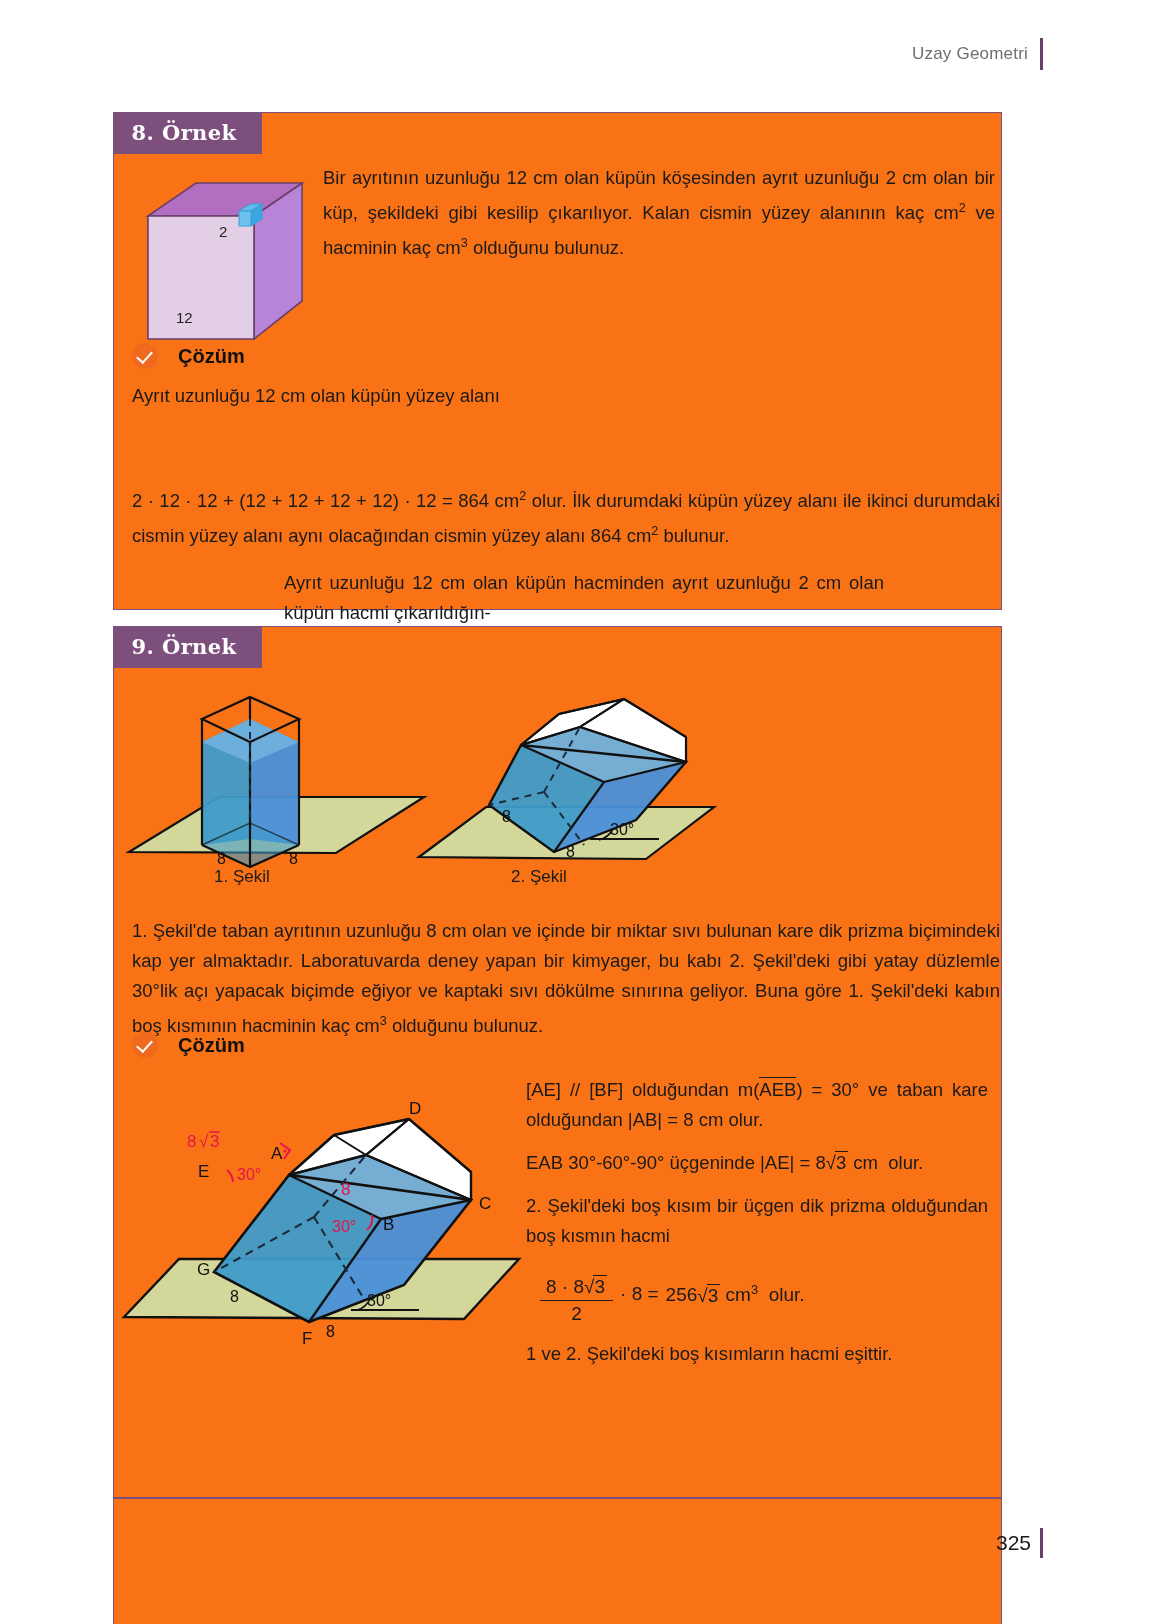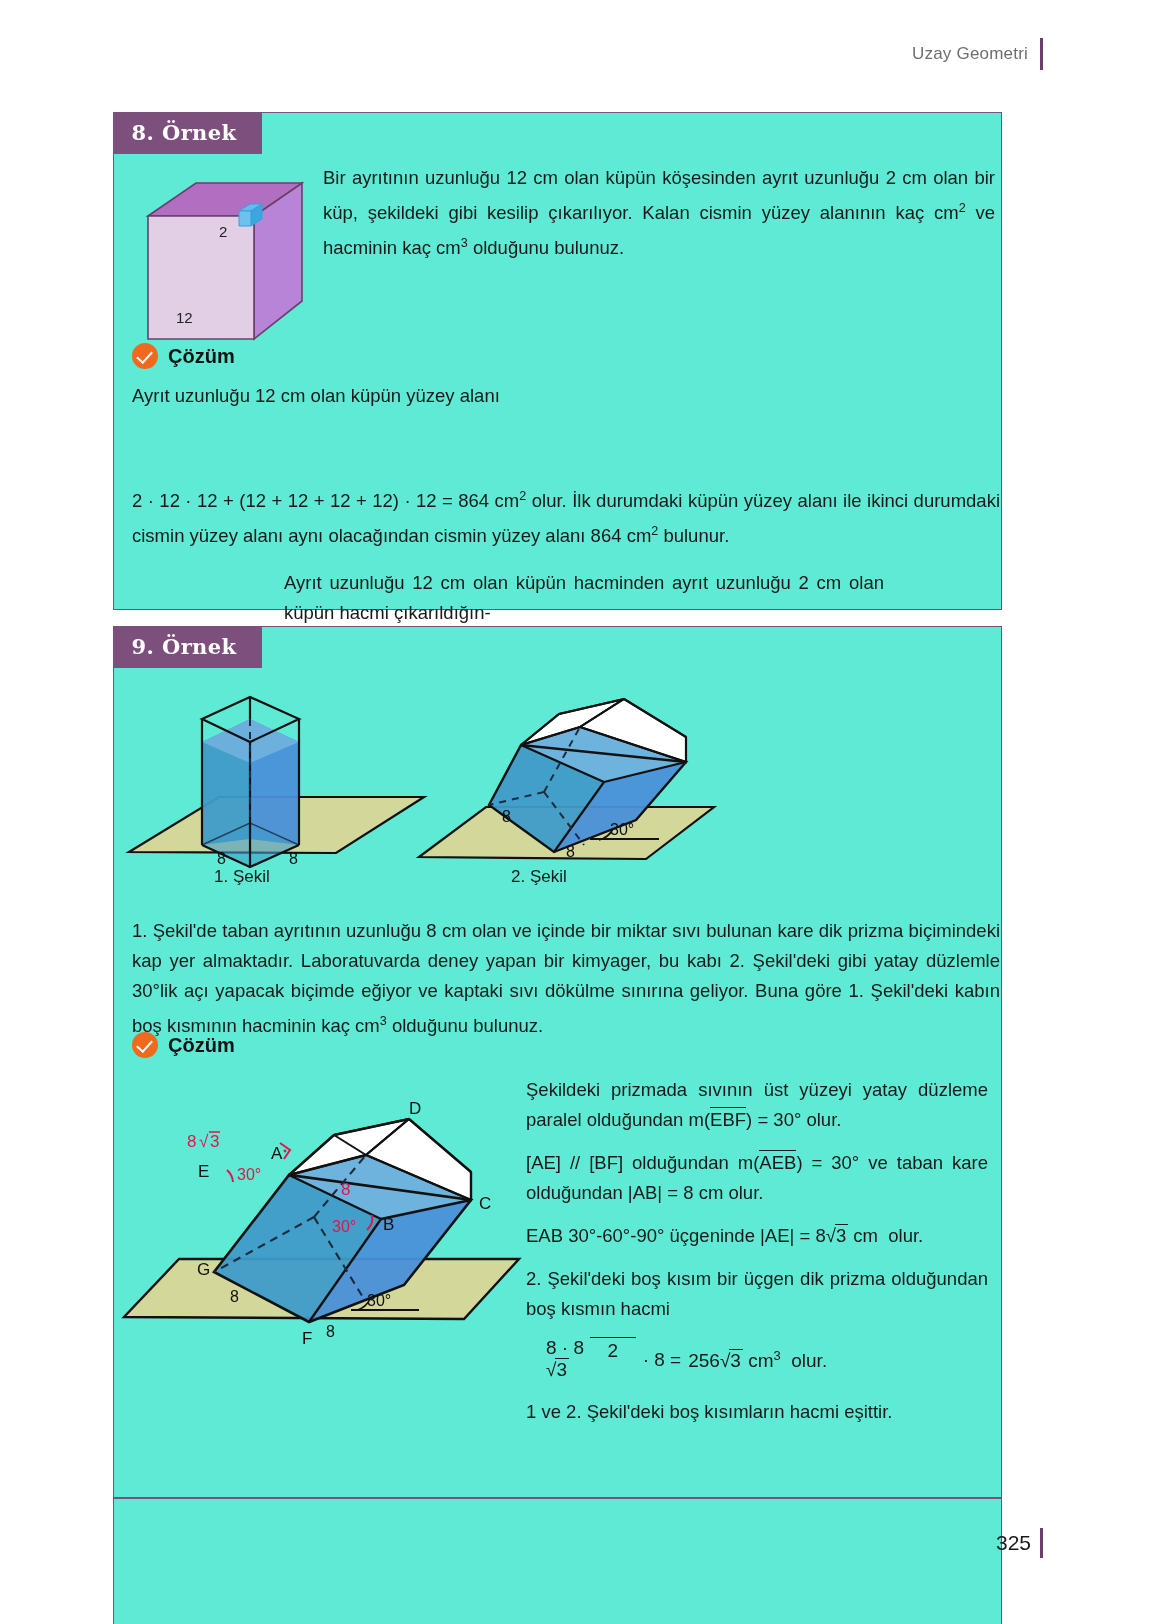--- a/index.html
+++ b/index.html
@@ -37,21 +37,21 @@
     background: #6b3f6b;
   }
 
   
   .example-box {
     position: absolute;
     left: 113px;
     width: 889px;
     border: 1.5px solid #7d4f7d;
     box-sizing: border-box;
-    background: #5eead4;
+    background: #f97316;
   }
   #box-8 { top: 112px; height: 498px; }
   #box-9 { top: 626px; height: 1050px; }
 
   .example-badge {
     position: absolute;
     left: -1.5px;
     top: -1.5px;
     background: #7d4f7d;
     color: #ffffff;
@@ -59,21 +59,21 @@
     font-weight: bold;
     font-size: 21px;
     padding: 8px 26px 9px 19px;
     letter-spacing: 0.4px;
   }
 
   
   .cozum {
     display: flex;
     align-items: center;
-    gap: 10px;
+    gap: 20px;
   }
   .cozum .check-badge {
     width: 26px;
     height: 26px;
     border-radius: 50%;
     background: #ef6a1f;
     position: relative;
     flex: none;
   }
   .cozum .check-badge::after {
@@ -166,23 +166,24 @@
   
   .frac-line {
     display: flex;
     align-items: center;
     gap: 7px;
     font-size: 19px;
     margin: 6px 0 14px 14px;
   }
   .frac {
     display: inline-flex;
-    flex-direction: row;
+    flex-direction: column;
     align-items: flex-start;
     line-height: 1.15;
+    margin-top: 12px;
   }
   .frac .num { padding: 0 6px 2px 6px; }
   .frac .den {
     border-top: 1.6px solid #1a1a1a;
     padding: 2px 6px 0 6px;
     width: 100%;
     text-align: center;
     box-sizing: border-box;
   }
   .sqrt {
@@ -402,23 +403,20 @@
     <text x="111" y="235" font-size="16" fill="#111">8</text>
     <text x="207" y="270" font-size="16" fill="#111">8</text>
 
     <path d="M 238,243 A 20,20 0 0 0 251,232" fill="none" stroke="#111" stroke-width="1.7"></path>
     <line x1="232" y1="243" x2="300" y2="243" stroke="#111" stroke-width="1.8"></line>
     <text x="248" y="239" font-size="16" fill="#111">30°</text>
   </svg>
 
   <div id="ex9-sol">
 
-    <div class="para">
-      Şekildeki prizmada sıvının üst yüzeyi yatay düzleme paralel olduğundan m(<span style="border-top:1.4px solid #1a1a1a; padding-top:1px;">EBF</span>) = 30° olur.
-    </div>
 
     <div class="para">
       [AE] // [BF] olduğundan m(<span style="border-top:1.4px solid #1a1a1a; padding-top:1px;">AEB</span>) = 30° ve taban kare olduğundan |AB| = 8 cm olur.
     </div>
 
     <div class="para">
       EAB 30°-60°-90° üçgeninde |AE| = 8<span class="sqrt">√<span class="radicand">3</span></span> cm&nbsp; olur.
     </div>
 
     <div class="para">

